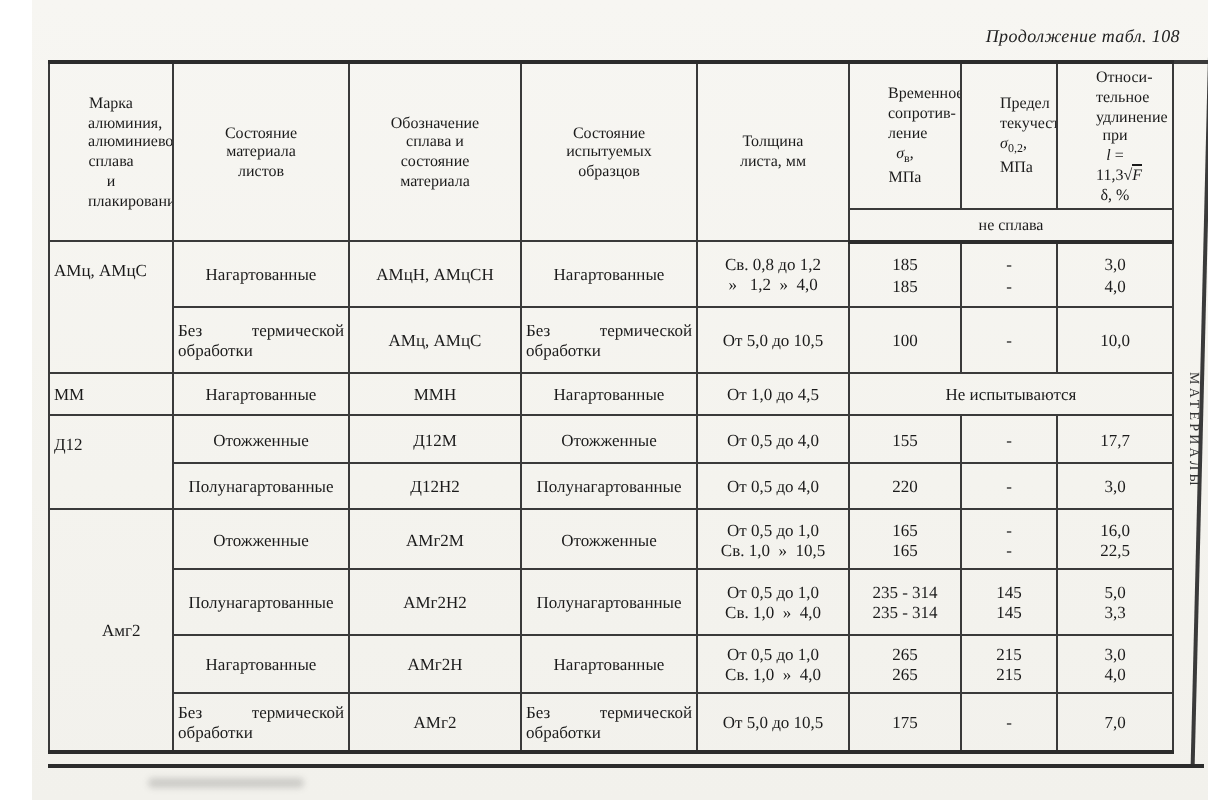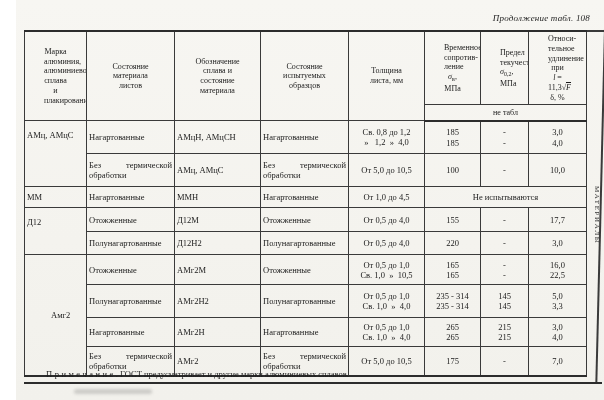--- a/index.html
+++ b/index.html
@@ -47,21 +47,21 @@
   tr.hmain{height:64px;}
   tr.hsub{height:16px;}
   tr.hsub th{font-size:8px;text-align:center;}
   tr.hsub th, th[rowspan="2"]{border-bottom:2px solid #2c2c2c;}
   table.mat{border-top:2px solid #2c2c2c;border-bottom:2px solid #2c2c2c;}
 
   tr.r1{height:33px;} tr.r2{height:33px;} tr.r3{height:21px;}
   tr.r4{height:24px;padding-left:42px;} tr.r5{height:23px;} tr.r6{height:30px;}
   tr.r7{height:33px;} tr.r8{height:29px;} tr.r9{height:29px;}
 
-  td.lbl{text-align:left;padding-left:4px;padding-right:3px;}
+  td.lbl{text-align:center;padding-left:4px;padding-right:3px;}
   td.just{text-align:justify;-moz-text-align-last:left;text-align-last:left;}
   td.brand{text-align:left;padding-left:6px;}
   td.brand.top{vertical-align:top;padding-top:9px;}
   td.brand.ind{padding-left:26px;}
   td.thk{text-align:center;padding-left:7px;}
   td.num{text-align:center;}
   .vl{white-space:pre;}
   .sub{font-size:6px;vertical-align:-2px;}
   .it{font-style:italic;}
   .radarg{font-style:italic;border-top:1px solid #1b1b1b;padding-top:0;}
@@ -115,21 +115,21 @@
       <th>
         <span class="hline">Относи-</span>
         <span class="hline">тельное</span>
         <span class="hline">удлинение</span>
         <span class="hline">при</span>
         <span class="hline"><span class="it">l</span><span> = 11,3</span><span>√</span><span class="radarg">F</span></span>
         <span class="hline">δ, %</span>
       </th>
     </tr>
     <tr class="hsub">
-      <th colspan="3">не табл</th>
+      <th colspan="3">не сплава</th>
     </tr>
 
     <tr class="r1">
       <td rowspan="2" class="brand top">АМц, АМцС</td>
       <td class="lbl">Нагартованные</td>
       <td class="lbl">АМцН, АМцСН</td>
       <td class="lbl">Нагартованные</td>
       <td class="thk">
             <div class="vl">Св. 0,8 до 1,2</div>
             <div class="vl">»   1,2  »  4,0</div>
@@ -265,20 +265,17 @@
       <td class="thk">
             <div class="vl">От 5,0 до 10,5</div>
           </td>
       <td class="num">175</td>
       <td class="num">-</td>
       <td class="num">7,0</td>
     </tr>
   </tbody>
     </table>
 
-  <div class="note">
-    <span class="sp">Примечание</span><span>. </span><span>ГОСТ предусматривает и другие марки алюминиевых сплавов.</span>
-  </div>
 
   <div class="bottom-rule"></div>
   <div class="smudge"></div>
 
 </div>
 
 </body></html>

